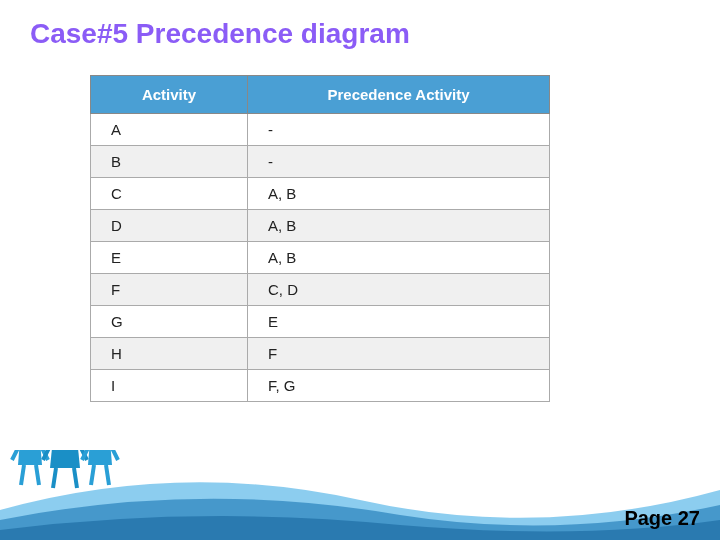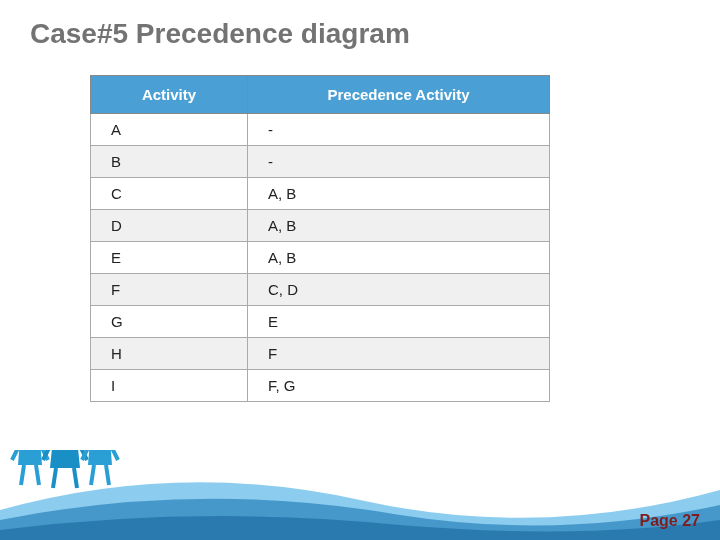--- a/index.html
+++ b/index.html
@@ -9,21 +9,21 @@
       height: 540px;
       background: #ffffff;
       font-family: Arial, sans-serif;
       overflow: hidden;
       position: relative;
     }
 
     .page-title {
       font-size: 28px;
       font-weight: bold;
-      color: #737373;
+      color: #8b5cf6;
       padding: 18px 30px 10px 30px;
     }
 
     .content-area {
       display: flex;
       flex-direction: row;
       align-items: center;
       padding: 15px 30px;
     }
 
@@ -73,22 +73,22 @@
       position: absolute;
       bottom: 0;
       left: 0;
       width: 100%;
     }
 
     .page-number {
       position: absolute;
       bottom: 10px;
       right: 20px;
-      font-size: 16px;
-      color: #7f1d1d;
+      font-size: 20px;
+      color: #000000;
       font-weight: bold;
       z-index: 10;
     }
 
     
     .people-silhouette {
       position: absolute;
       bottom: 50px;
       left: 10px;
       width: 110px;

